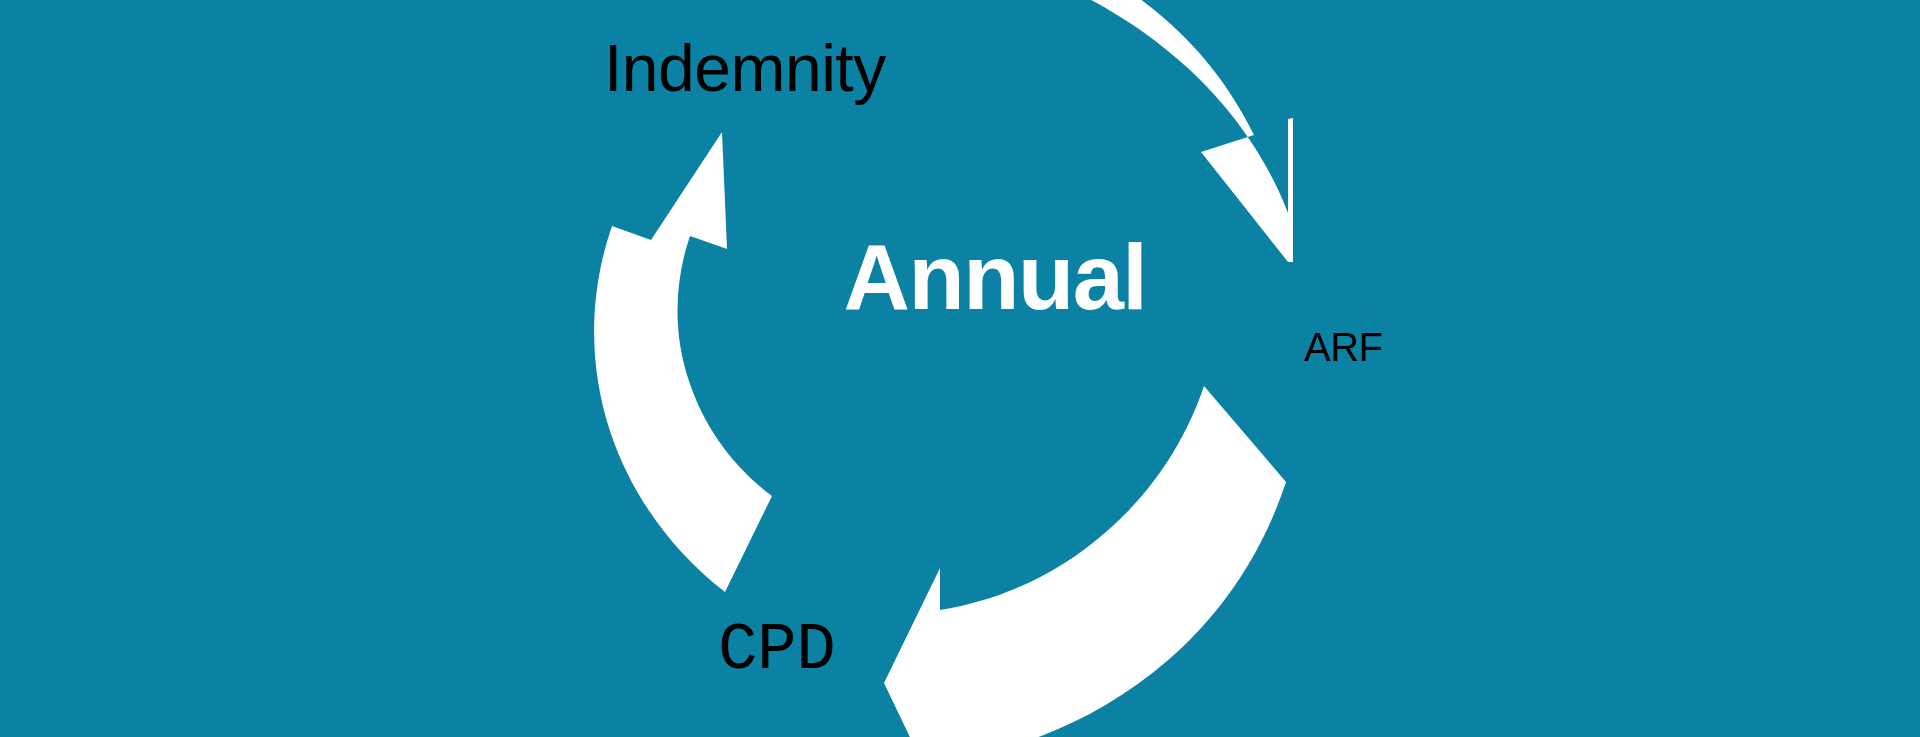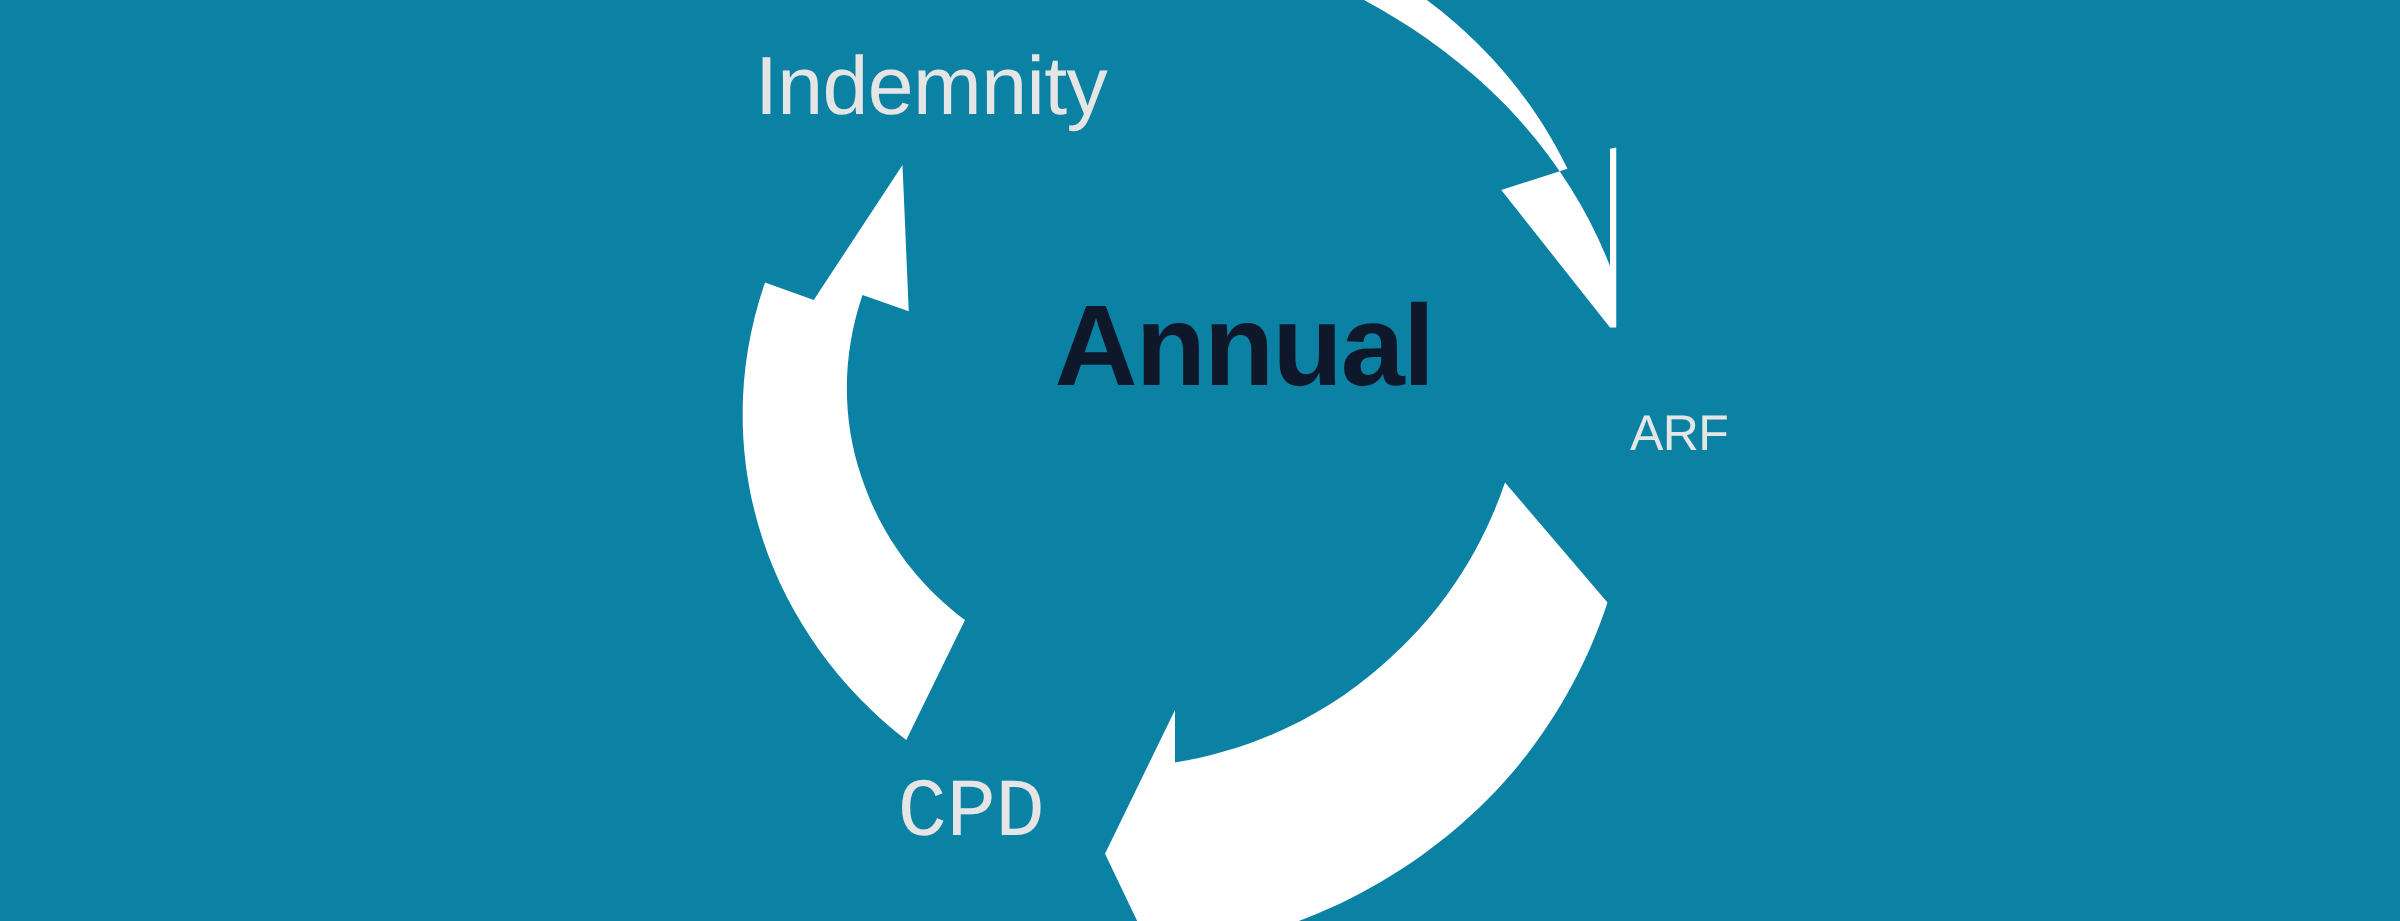--- a/index.html
+++ b/index.html
@@ -27,21 +27,21 @@
     top: 0;
     width: 1920px;
     height: 737px;
     display: block;
   }
   .arrow-shape {
     fill: #ffffff;
   }
   .label {
     position: absolute;
-    color: #e5e5e5;
+    color: #000000;
     white-space: nowrap;
     font-weight: 400;
     line-height: 1;
     letter-spacing: -0.5px;
   }
   #label-indemnity {
     left: 604px;
     top: 35px;
     font-size: 66px;
   }
@@ -54,21 +54,21 @@
     left: 718px;
     top: 618px;
     font-size: 66px;
     font-family: Liberation Mono, monospace;
   }
   #center-title {
     position: absolute;
     left: 735px;
     top: 232px;
     width: 520px;
-    color: #0f172a;
+    color: #ffffff;
     font-weight: bold;
     font-size: 92px;
     line-height: 0.98;
     text-align: center;
     letter-spacing: -1.5px;
   }
   #center-title .title-line {
     display: block;
   }
 </style>

